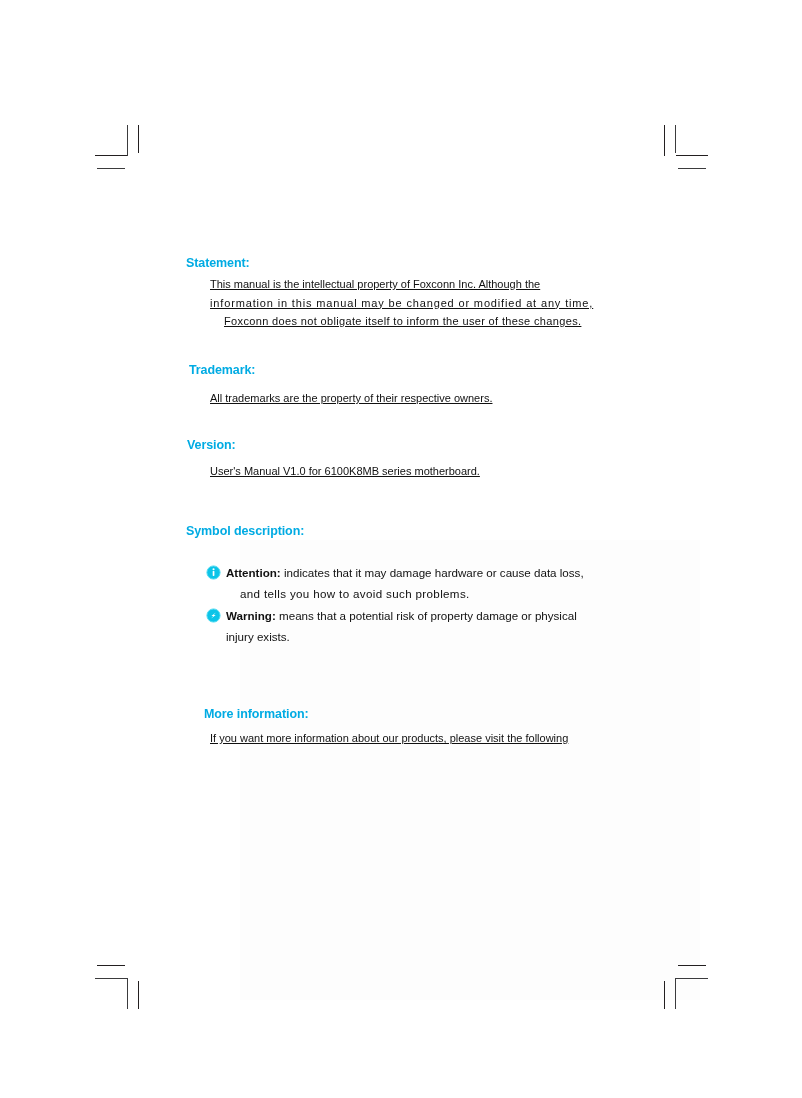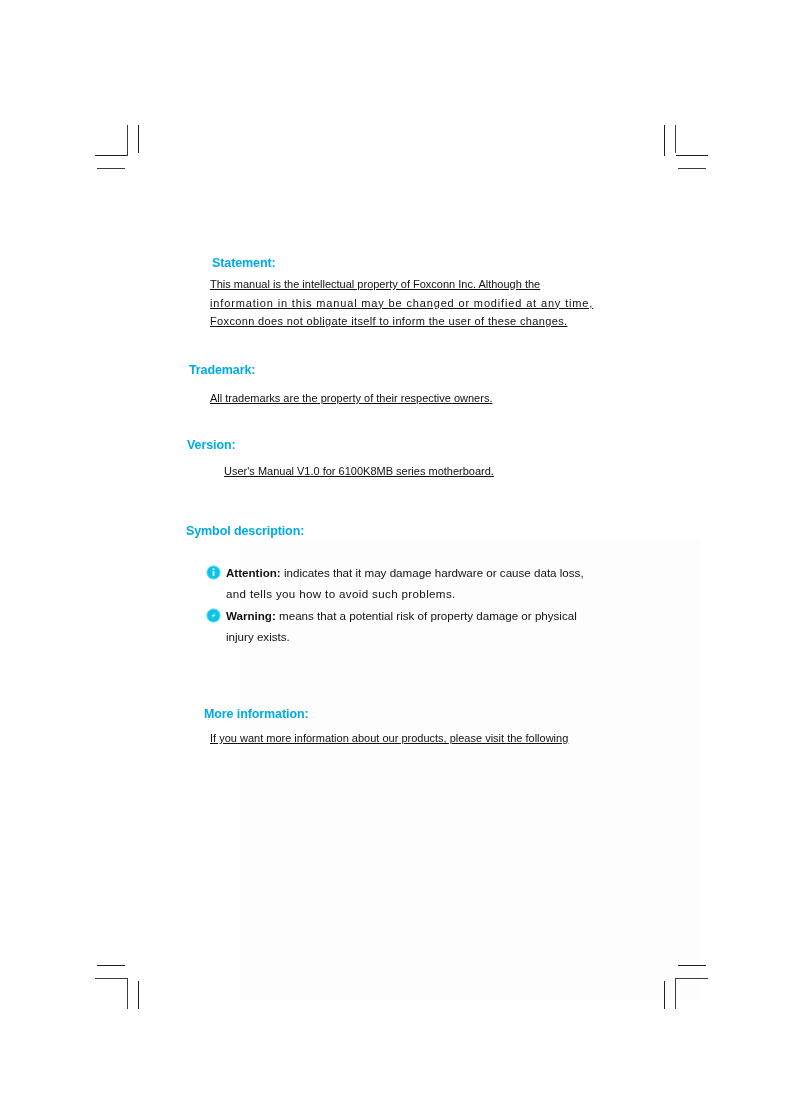--- a/index.html
+++ b/index.html
@@ -96,21 +96,21 @@
     position: absolute;
     font-size: 11px;
     color: #111111;
     line-height: 18.5px;
     text-decoration: underline;
   }
   .body-block .line { white-space: nowrap; display: block; }
 
   
   .track-wide { letter-spacing: 0.85px; }
-  .track-mid  { letter-spacing: 0.35px; }
+  .track-mid  { letter-spacing: 0.35px; margin-left: 14px; }
 
   
   #symbol-list {
     position: absolute;
     left: 206px;
     top: 563px;
     width: 440px;
   }
   .symbol-row {
     position: relative;
@@ -167,34 +167,34 @@
   </div>
   <div class="cropmark" id="mark-br">
     <div class="h h1"></div>
       <div class="h h2 thin"></div>
     <div class="v v1"></div>
       <div class="v v2 thin"></div>
   </div>
 
   <div id="content">
 
-    <div class="section-heading" style="left:186px; top:256px;margin-left:26px;">Statement:</div>
+    <div class="section-heading" style="left:186px; top:256px;">Statement:</div>
     <div class="body-block" style="left:210px; top:275px; width:420px;">
       <span class="line">This manual is the intellectual property of Foxconn Inc. Although the</span>
       <span class="line track-wide">information in this manual may be changed or modified at any time,</span>
       <span class="line track-mid">Foxconn does not obligate itself to inform the user of these changes.</span>
     </div>
 
     <div class="section-heading" style="left:189px; top:363px;">Trademark:</div>
     <div class="body-block" style="left:210px; top:389px; width:420px;">
       <span class="line">All trademarks are the property of their respective owners.</span>
     </div>
 
     <div class="section-heading" style="left:187px; top:438px;">Version:</div>
-    <div class="body-block" style="left:210px; top:462px; width:420px; line-height:19.5px;margin-left:14px;">
+    <div class="body-block" style="left:210px; top:462px; width:420px; line-height:19.5px;">
       <span class="line">User's Manual V1.0  for 6100K8MB series motherboard.</span>
     </div>
 
     <div class="section-heading" style="left:186px; top:524px;text-align:right;">Symbol description:</div>
 
     <div id="symbol-list">
 
 
       <div class="symbol-row">
         <span class="symbol-icon">

